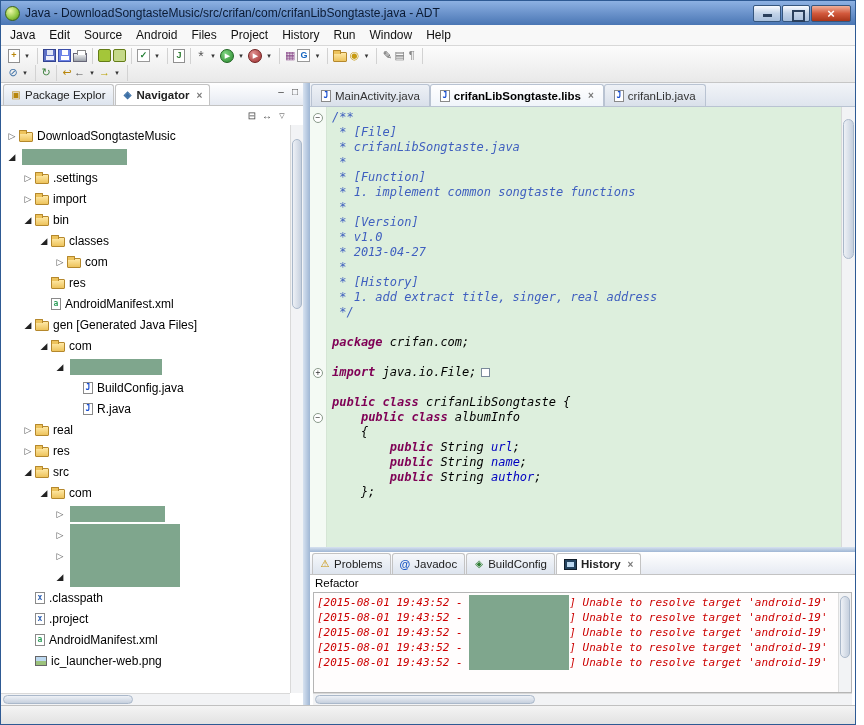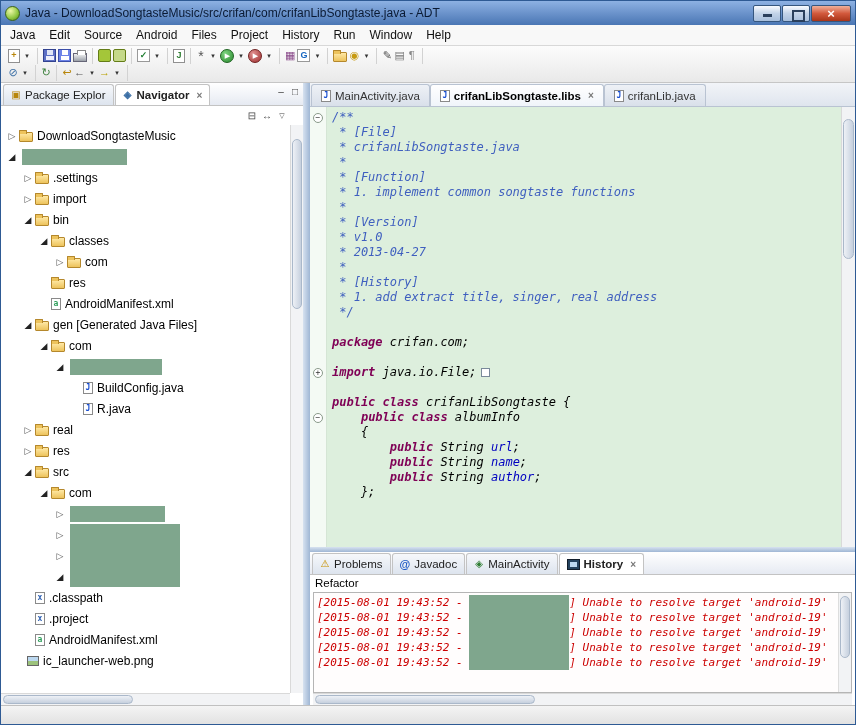--- a/index.html
+++ b/index.html
@@ -342,21 +342,21 @@
             <div class="tree-row" style="padding-left: 20px;">
               <span class="twistie"></span>
               <span class="ic-file" style="color: rgb(42, 93, 176);">x</span>
               <span class="tree-label">.project</span>
             </div>
             <div class="tree-row" style="padding-left: 20px;">
               <span class="twistie"></span>
               <span class="ic-file" style="color: rgb(46, 158, 91);">a</span>
               <span class="tree-label">AndroidManifest.xml</span>
             </div>
-            <div class="tree-row" style="padding-left: 12px;">
+            <div class="tree-row" style="padding-left: 20px;">
               <span class="twistie"></span>
               <span class="ic-img"></span>
               <span class="tree-label">ic_launcher-web.png</span>
             </div>
           </div>
         <div class="vscroll">
           <div class="thumb"></div>
         </div>
         <div class="hscroll">
           <div class="thumb"></div>
@@ -428,21 +428,21 @@
             <span class="vtab">
               <span class="gicon" style="color: rgb(199, 145, 0); font-size: 10px;">⚠</span>
               <span class="tab-label">Problems</span>
             </span>
             <span class="vtab">
               <span class="gicon" style="color: rgb(26, 86, 196); font-size: 11px; font-weight: bold;">@</span>
               <span class="tab-label">Javadoc</span>
             </span>
             <span class="vtab">
               <span class="gicon" style="color: rgb(46, 125, 50); font-size: 10px;">◈</span>
-              <span class="tab-label">MainActivity</span>
+              <span class="tab-label">BuildConfig</span>
             </span>
             <span class="vtab active">
               <span class="ic-console"></span>
               <span class="tab-label">History</span>
               <span class="tab-close">×</span>
             </span>
           </div>
         <div class="console-title">Refactor</div>
         <div class="console-box">
           <div class="console-lines"><div class="console-line"><span>[2015-08-01 19:43:52 - </span><span class="redact" style="width: 100px;"></span><span>] Unable to resolve target 'android-19'</span></div><div class="console-line"><span>[2015-08-01 19:43:52 - </span><span class="redact" style="width: 100px;"></span><span>] Unable to resolve target 'android-19'</span></div><div class="console-line"><span>[2015-08-01 19:43:52 - </span><span class="redact" style="width: 100px;"></span><span>] Unable to resolve target 'android-19'</span></div><div class="console-line"><span>[2015-08-01 19:43:52 - </span><span class="redact" style="width: 100px;"></span><span>] Unable to resolve target 'android-19'</span></div><div class="console-line"><span>[2015-08-01 19:43:52 - </span><span class="redact" style="width: 100px;"></span><span>] Unable to resolve target 'android-19'</span></div></div>

